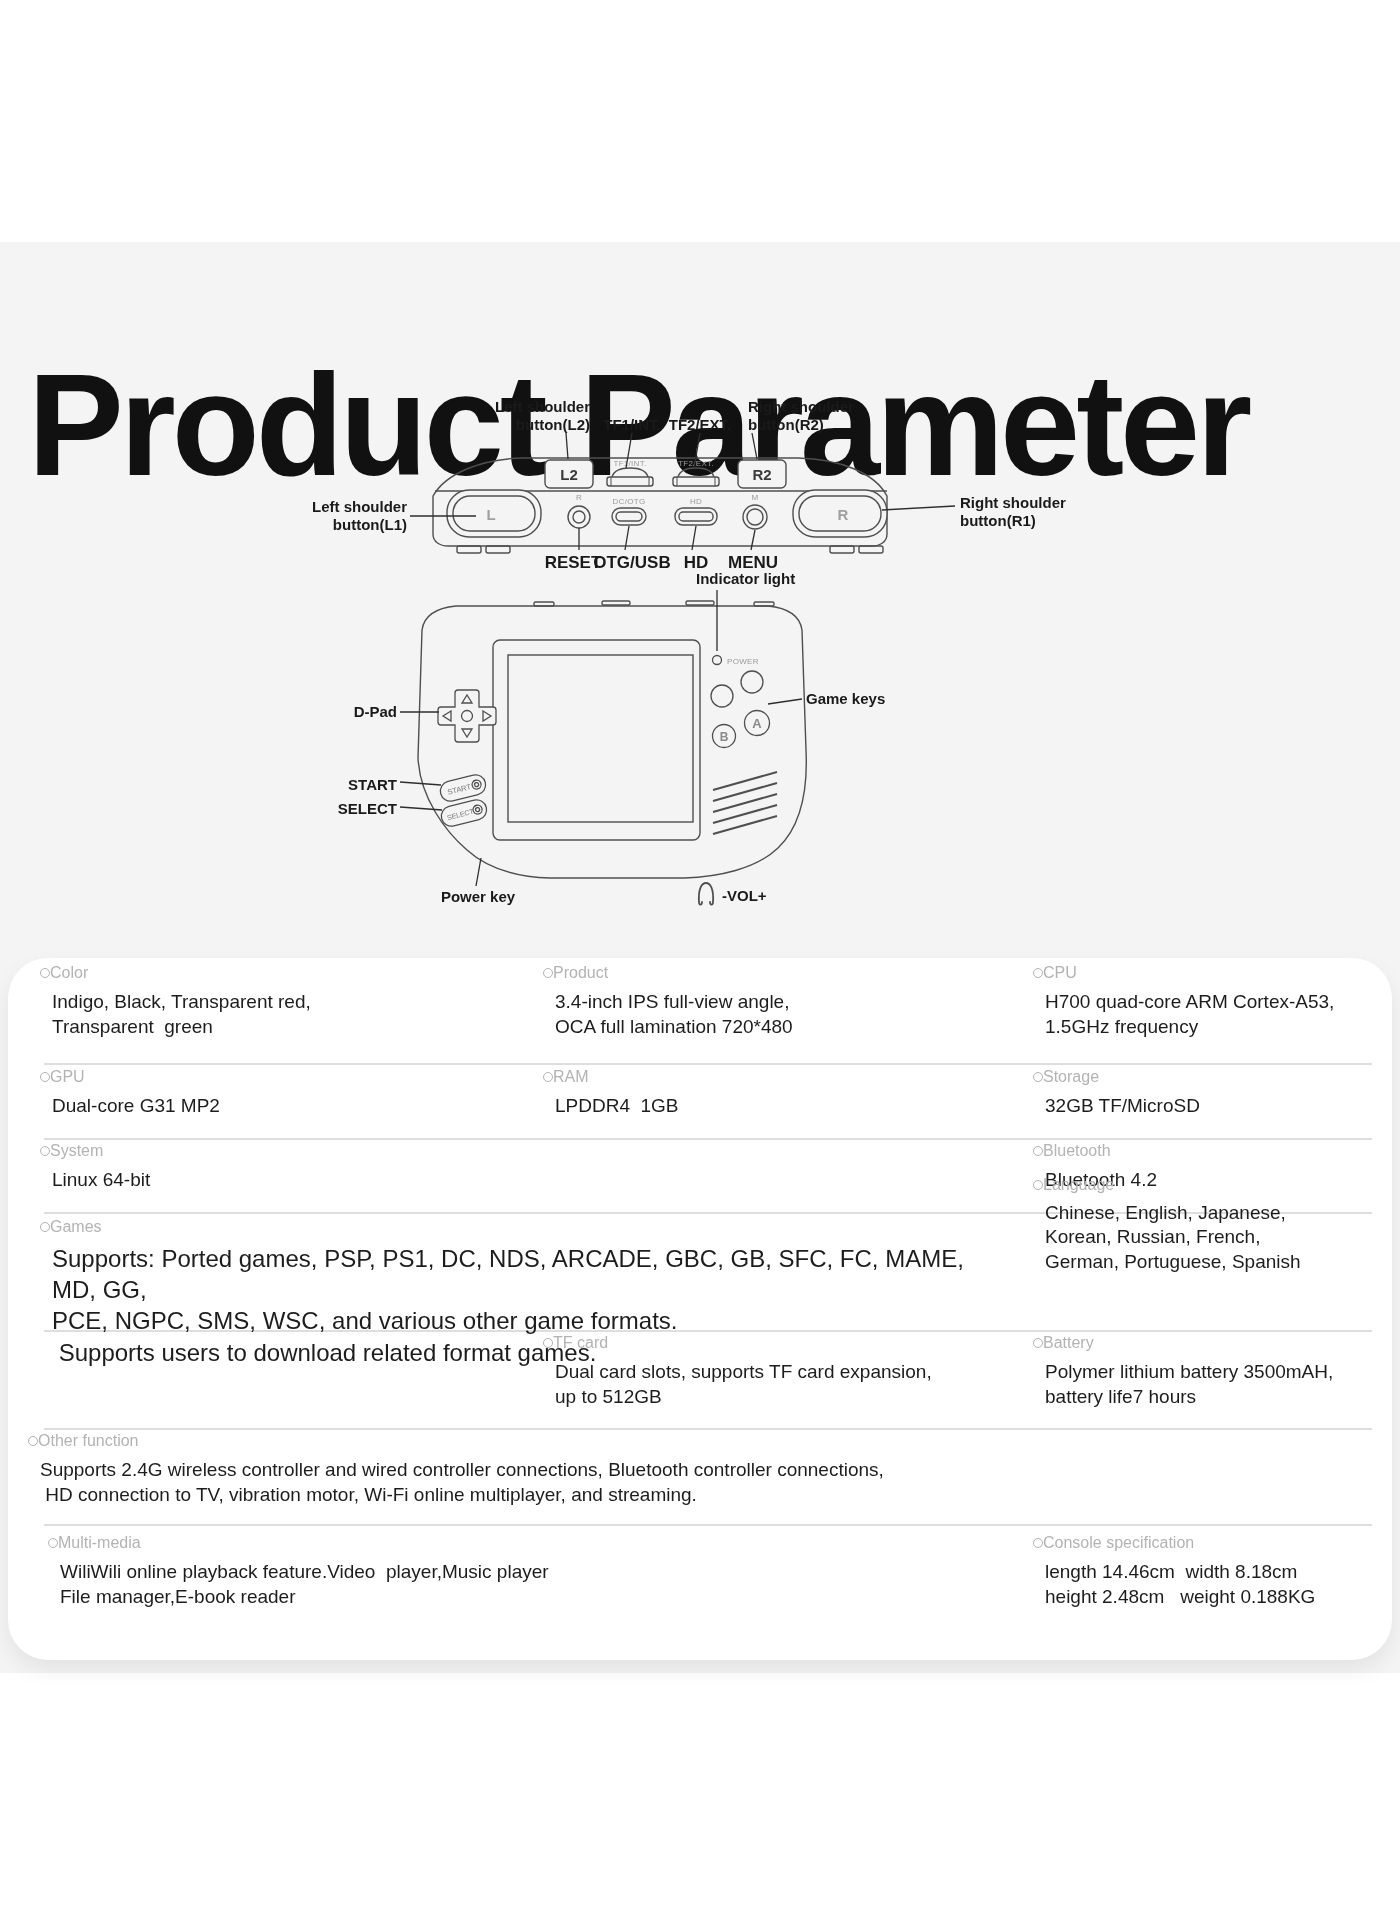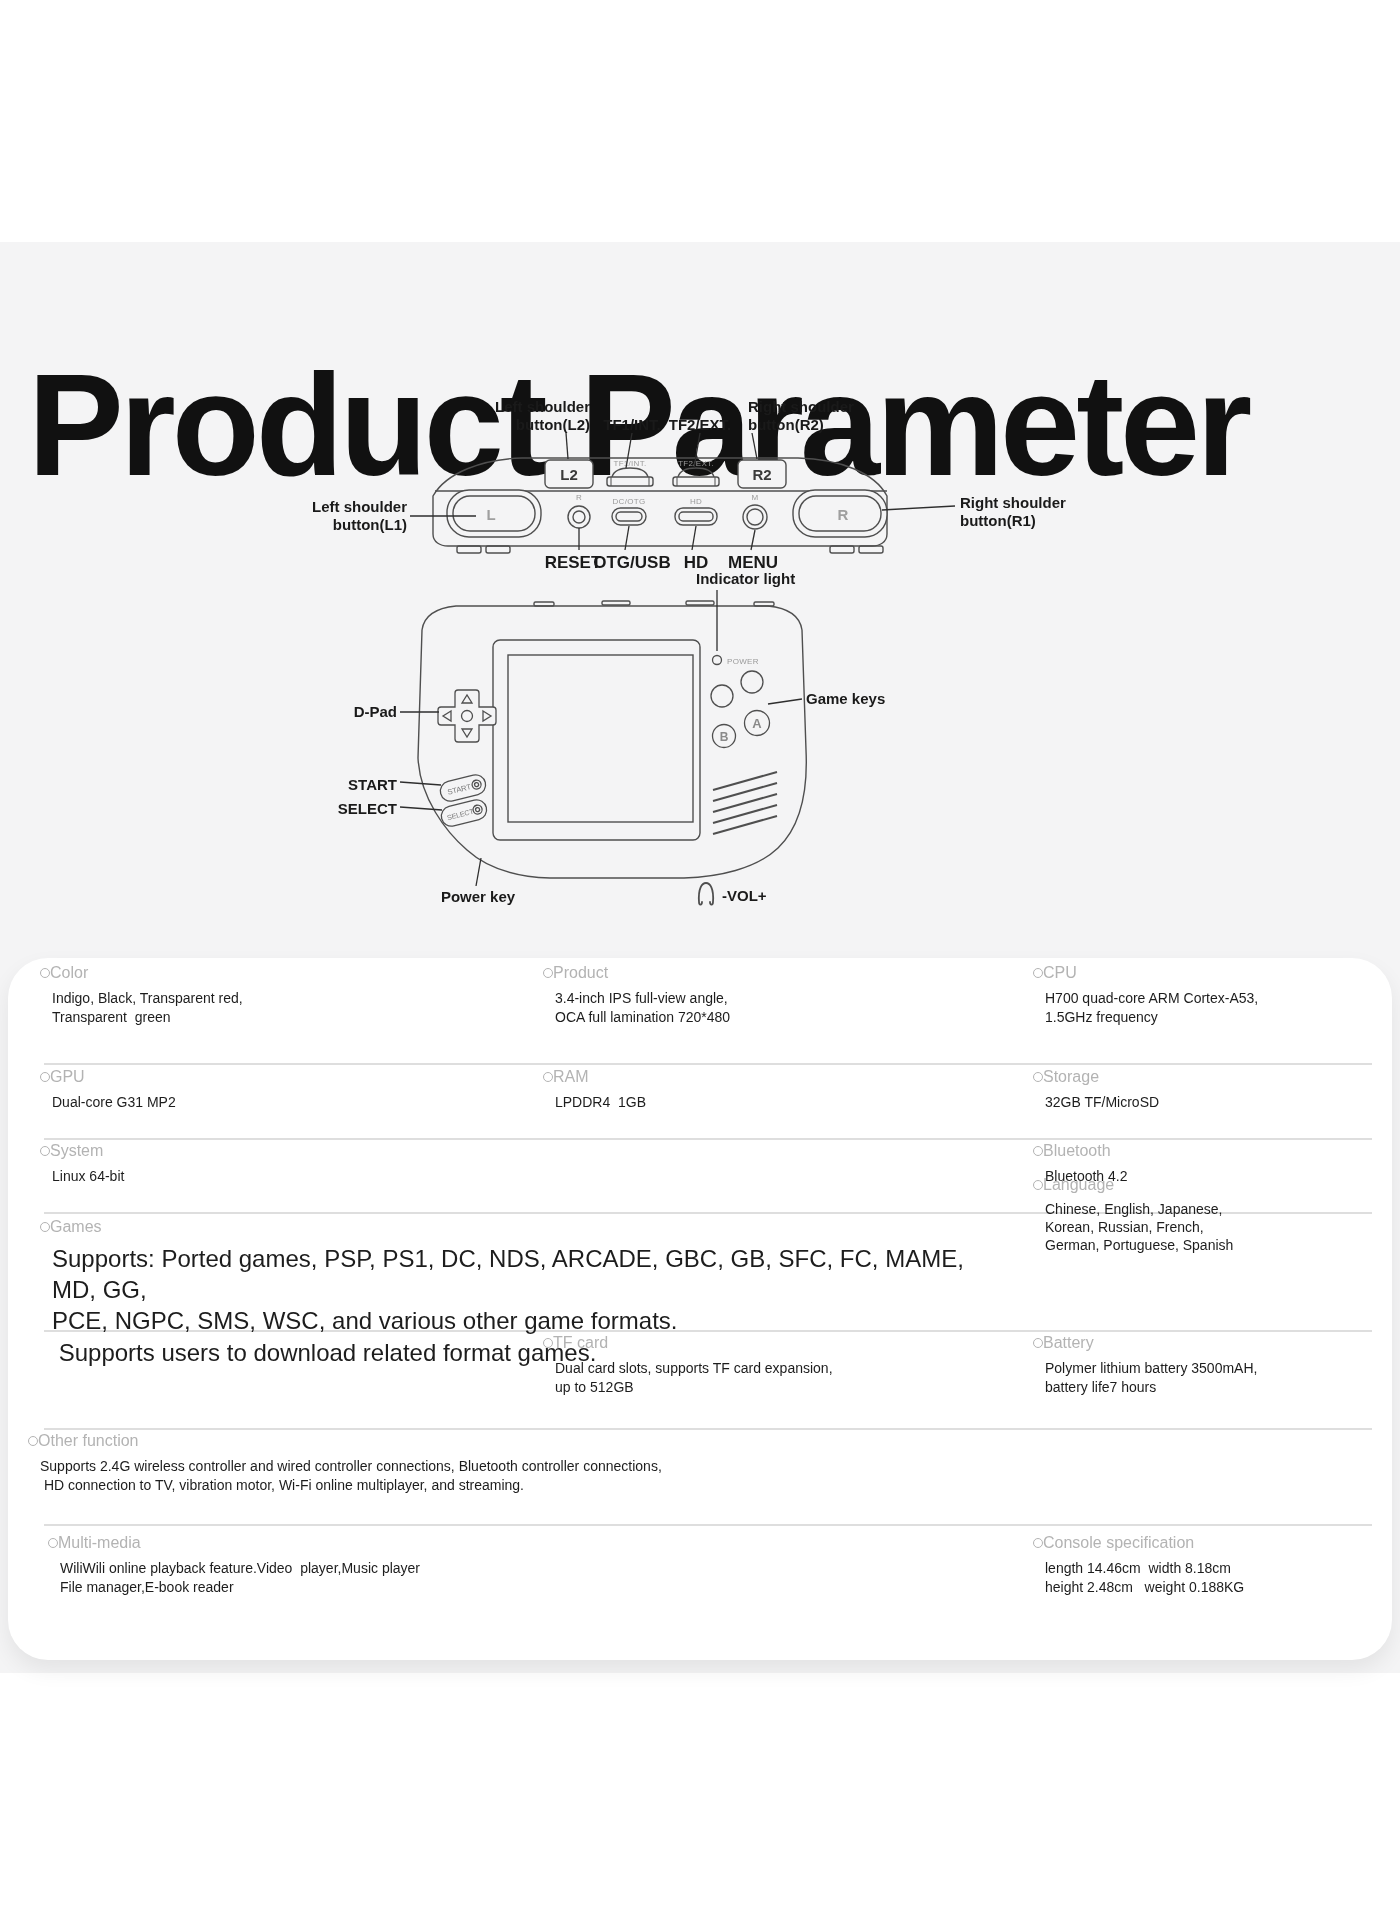--- a/index.html
+++ b/index.html
@@ -9,21 +9,21 @@
   #page-title{position:absolute;left:0;top:258px;width:1276px;text-align:center;
               font-size:144px;line-height:144px;font-weight:700;letter-spacing:-4px;color:#111;}
   #diagram{position:absolute;left:250px;top:320px;width:870px;height:600px;}
   
   #spec-panel{position:absolute;left:8px;top:958px;width:1384px;height:702px;background:#ffffff;
               border-radius:40px;box-shadow:0 10px 22px rgba(0,0,0,0.07);}
   .divider{position:absolute;left:36px;width:1328px;height:2px;background:#dedede;}
   .cell{position:absolute;}
   .cat{display:flex;align-items:center;gap:0;font-size:16px;color:#b3b3b3;}
   .ring{display:inline-block;width:8px;height:8px;border:1.5px solid #b3b3b3;border-radius:50%;flex:0 0 auto;}
-  .val{margin:7px 0 0 12px;font-size:14px;line-height:1.33;color:#1d1d1d;white-space:pre-wrap;}
+  .val{margin:7px 0 0 12px;font-size:19px;line-height:1.33;color:#1d1d1d;white-space:pre-wrap;}
   .val.small{font-size:24px;line-height:1.3;}
   svg text{font-family:"Liberation Sans","DejaVu Sans",sans-serif;}
   .callout{font-size:15px;font-weight:600;fill:#1a1a1a;}
   .portlabel{font-size:17px;font-weight:600;fill:#1a1a1a;}
   .tiny{font-size:8px;fill:#9a9a9a;letter-spacing:0.3px;}
   .keymark{font-size:15px;font-weight:700;fill:#3a3a3a;}
   .graymark{fill:#9f9f9f;font-weight:600;}
 </style>
 </head>
 <body>

